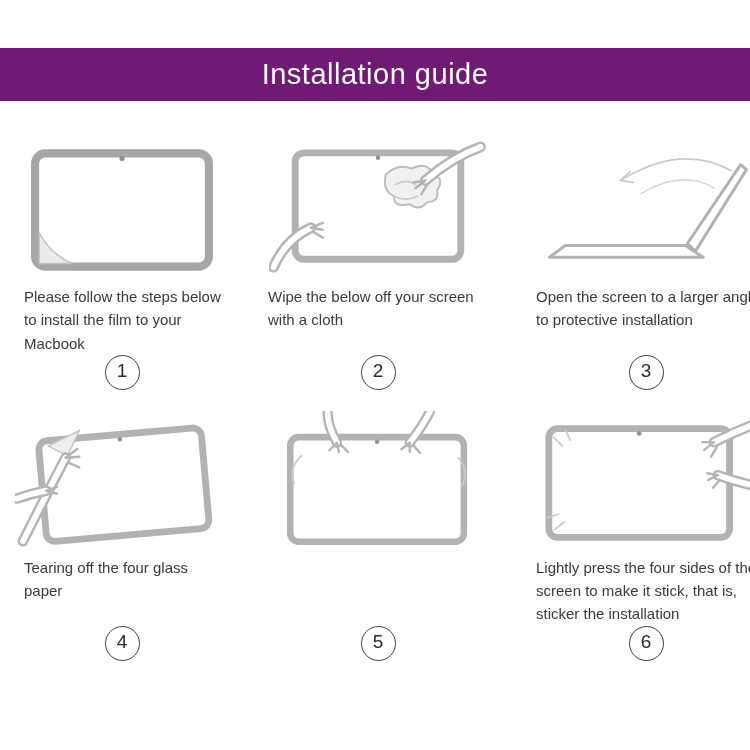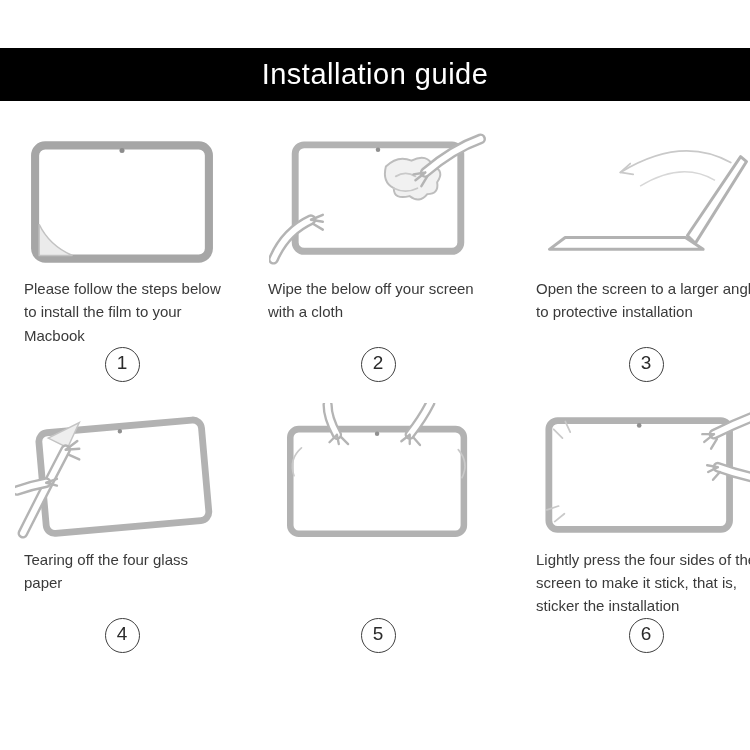--- a/index.html
+++ b/index.html
@@ -1,30 +1,30 @@
 <!DOCTYPE html>
 <html><head>
 <meta charset="utf-8">
 <style>
   html,body{margin:0;padding:0;background:#fff;}
   .page{
     width:750px;height:750px;position:relative;background:#fff;overflow:hidden;
     font-family:"Liberation Sans",sans-serif;color:#333;
   }
   .header{
-    margin-top:48px;height:53px;background:#000000;
+    margin-top:48px;height:53px;background:#701a75;
     display:flex;align-items:center;justify-content:center;
   }
   .header h1{
     margin:0;font-size:29px;font-weight:400;color:#ffffff;letter-spacing:.5px;
   }
   .grid{
     display:grid;
     grid-template-columns:228px 252px 252px;
-    padding:30px 8px 0 8px;
+    padding:38px 8px 0 8px;
     column-gap:2px;row-gap:14px;gap:16px;
   }
   .cell{display:flex;flex-direction:column;}
   .illu{height:142px;display:flex;align-items:center;justify-content:center;}
   .caption{
     margin:4px 0 0 0;padding:0 6px 0 16px;
     font-size:15px;line-height:1.55;color:#3a3a3a;text-align:left;
   }
   .num{
     margin:14px auto 4px auto;margin-top:auto;

